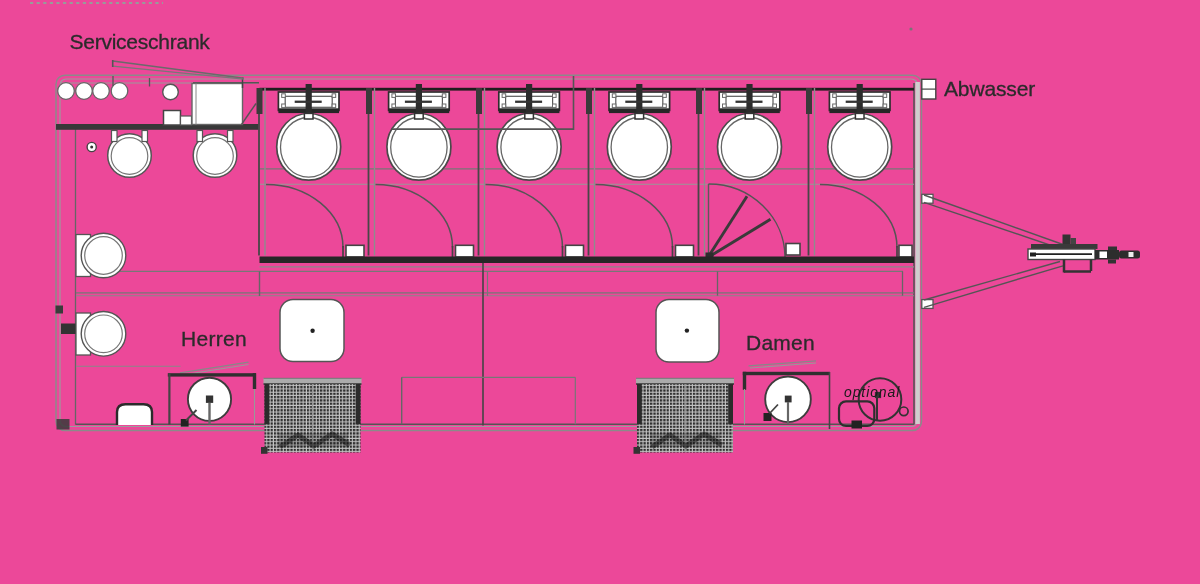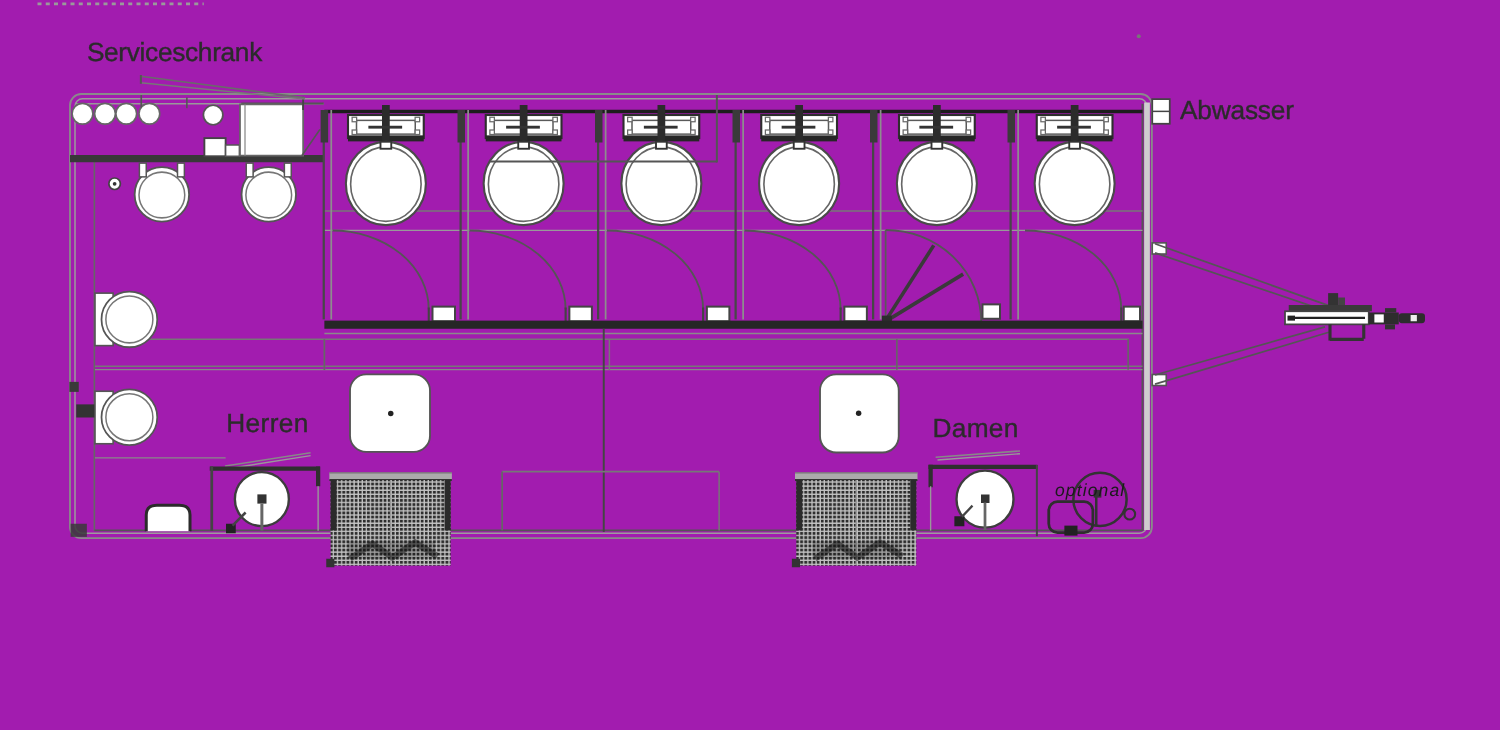--- a/index.html
+++ b/index.html
@@ -1,16 +1,16 @@
 <!DOCTYPE html>
 <html><head>
 <meta charset="utf-8">
 <style>
   html,body { margin:0; padding:0; background:#fff; }
-  #plan { position:relative; width:1200px; height:584px; background:#a21caf;
+  #plan { position:relative; width:1200px; height:584px; background:#ec4899;
           font-family:"Liberation Sans", sans-serif; }
   svg { position:absolute; top:0; left:0; }
 </style>
 </head>
 <body>
 <div id="plan">
 <svg width="1200" height="584" viewBox="0 0 1200 584">
 <defs>
 <pattern id="grid" width="3.3" height="3.3" patternUnits="userSpaceOnUse">
   <rect width="3.3" height="3.3" fill="#2e2e2e"></rect>

